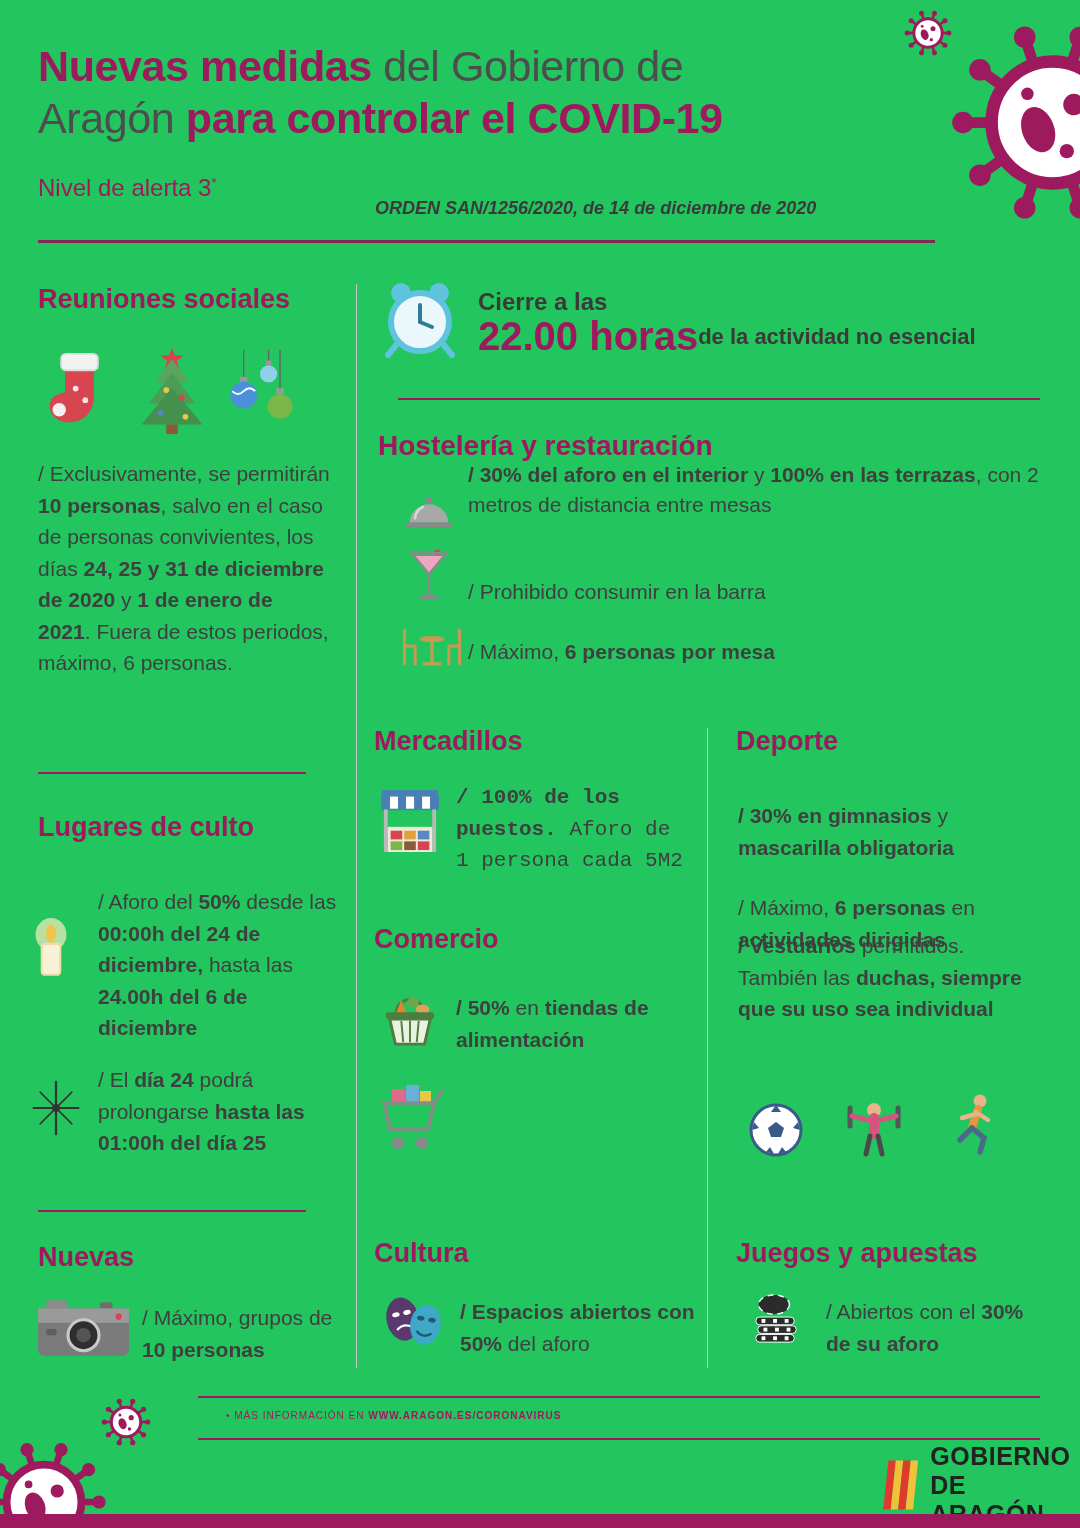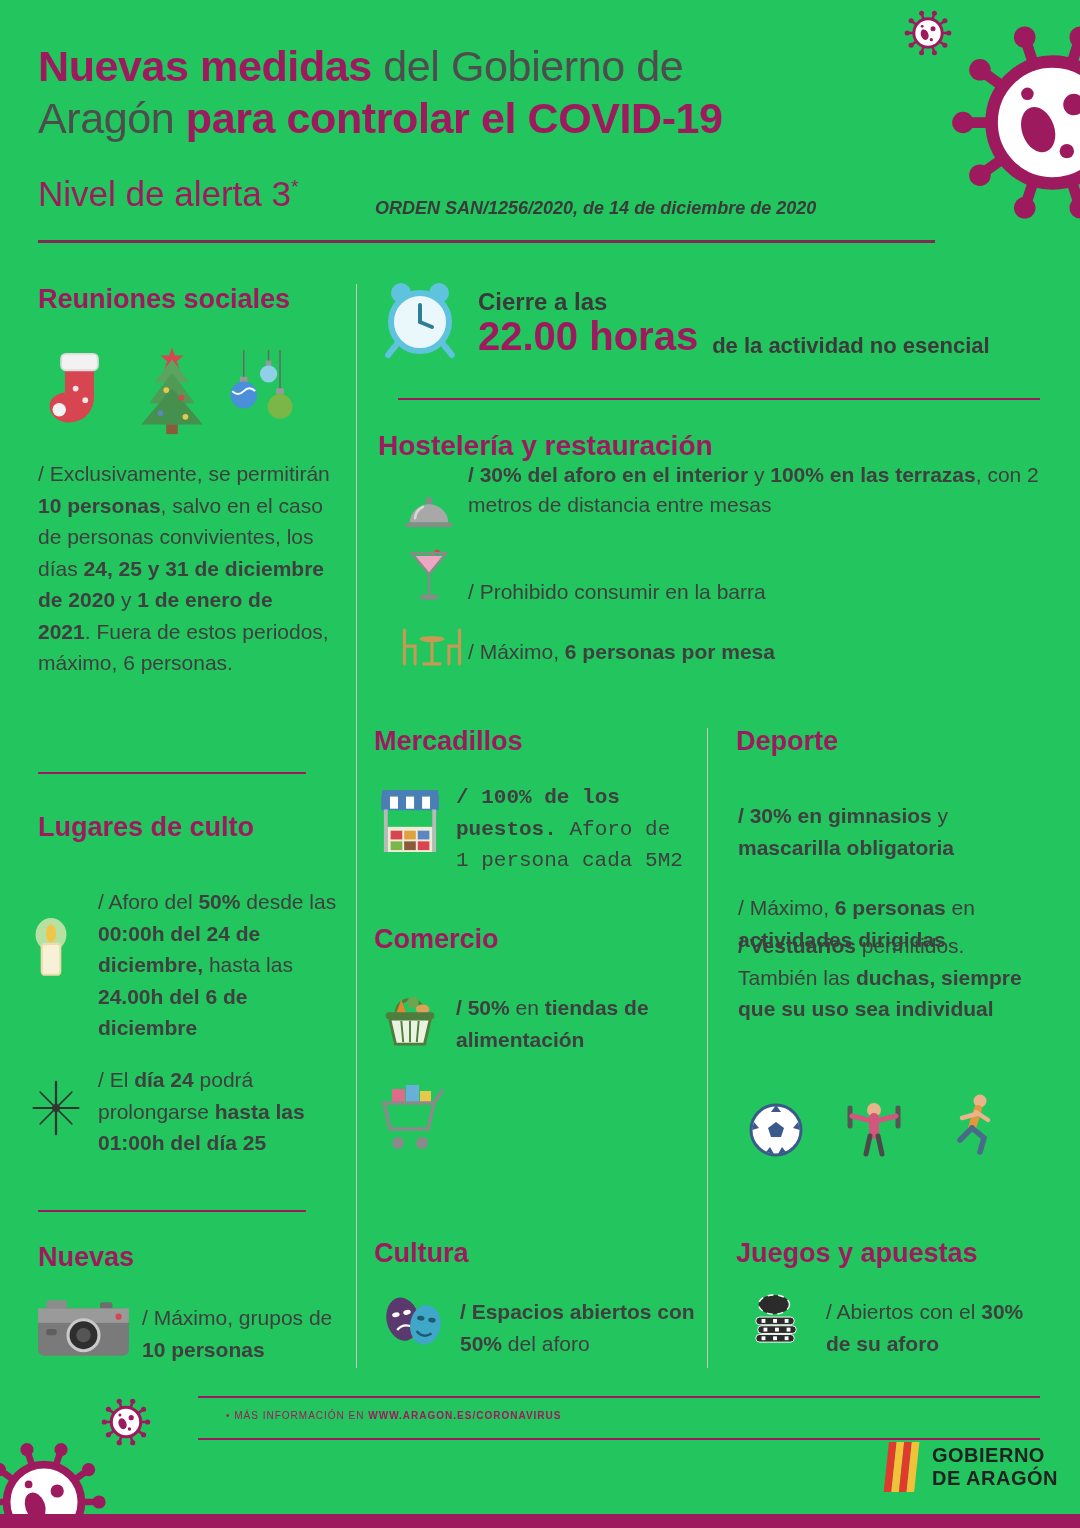--- a/index.html
+++ b/index.html
@@ -4,33 +4,33 @@
 <style>
   :root{ --accent:#9e1a5e; --dark:#3f3f3f; }
   *{ margin:0; padding:0; box-sizing:border-box; }
   html,body{ background:#ffffff; }
   .page{ position:relative; width:1080px; height:1528px; background:#22c55e;
          font-family:"Liberation Sans","DejaVu Sans",sans-serif; color:var(--dark); overflow:hidden; }
   .abs{ position:absolute; }
   .b{ font-weight:700; }
   .a{ color:var(--accent); }
   .title{ font-size:43px; line-height:1.22; color:#4d4d4d; letter-spacing:-0.4px; }
-  .alert{ font-size:35px; color:var(--accent); }
+  .alert{ font-size:24px; color:var(--accent); }
   .alert sup{ font-size:55%; vertical-align:super; }
   .order{ font-size:18px; font-style:italic; font-weight:700; color:#3a3a3a; }
   .h1{ font-size:27px; font-weight:700; color:var(--accent); }
   .body-txt{ font-size:21px; line-height:1.5; color:var(--dark); }
   .rule{ background:var(--accent); height:2px; }
   .hrule{ background:#7d2a55; height:3px; }
   .vrule{ background:#c6c6c6; width:1px; }
   .closing-label{ font-size:24px; font-weight:700; color:#3a3a3a; }
   .closing-time{ font-size:40px; font-weight:700; color:var(--accent); }
   .closing-suffix{ font-size:22px; font-weight:700; color:#3a3a3a; }
   .footer-info{ font-size:10px; letter-spacing:1px; color:var(--accent); }
-  .logo-text{ font-size:20px; font-weight:700; color:#222; line-height:1.15; letter-spacing:0.5px; }
+  .logo-text{ font-size:25px; font-weight:700; color:#222; line-height:1.15; letter-spacing:0.5px; }
   .virus{ color:var(--accent); }
   .bottom-bar{ background:var(--accent); }
 </style>
 </head>
 <body>
 
 <div class="page">
 
   <svg width="0" height="0" style="position:absolute" aria-hidden="true">
     <defs>
@@ -170,21 +170,21 @@
   <svg class="abs" style="left:380px; top:280px;" width="80" height="80" viewBox="0 0 80 80">
     <circle cx="21" cy="13" r="10" fill="#5fc3de"></circle>
     <circle cx="59" cy="13" r="10" fill="#5fc3de"></circle>
     <line x1="17" y1="64" x2="8" y2="75" stroke="#5fc3de" stroke-width="6" stroke-linecap="round"></line>
     <line x1="63" y1="64" x2="72" y2="75" stroke="#5fc3de" stroke-width="6" stroke-linecap="round"></line>
     <circle cx="40" cy="42" r="29" fill="#eaf7fb" stroke="#5fc3de" stroke-width="6"></circle>
     <line x1="40" y1="42" x2="40" y2="25" stroke="#2e7d96" stroke-width="4" stroke-linecap="round"></line>
     <line x1="40" y1="42" x2="52" y2="47" stroke="#2e7d96" stroke-width="4" stroke-linecap="round"></line>
   </svg>
   <div class="abs closing-label" style="left:478px; top:288px;">Cierre a las</div>
-  <div class="abs" style="left:478px; top:314px; display:flex; align-items:flex-end; gap:14px;">
+  <div class="abs" style="left:478px; top:314px; display:flex; align-items:center; ">
     <span class="closing-time">22.00 horas</span>
     <span class="closing-suffix">de la actividad no esencial</span>
   </div>
 
   <div class="abs rule" style="left:398px; top:398px; width:642px;"></div>
 
   <div class="abs h1" style="left:378px; top:430px; font-size:28px;">Hostelería y restauración</div>
 
   <svg class="abs" style="left:402px; top:492px;" width="54" height="42" viewBox="0 0 62 46">
     <circle cx="31" cy="9" r="4" fill="#8a8a8a"></circle>

